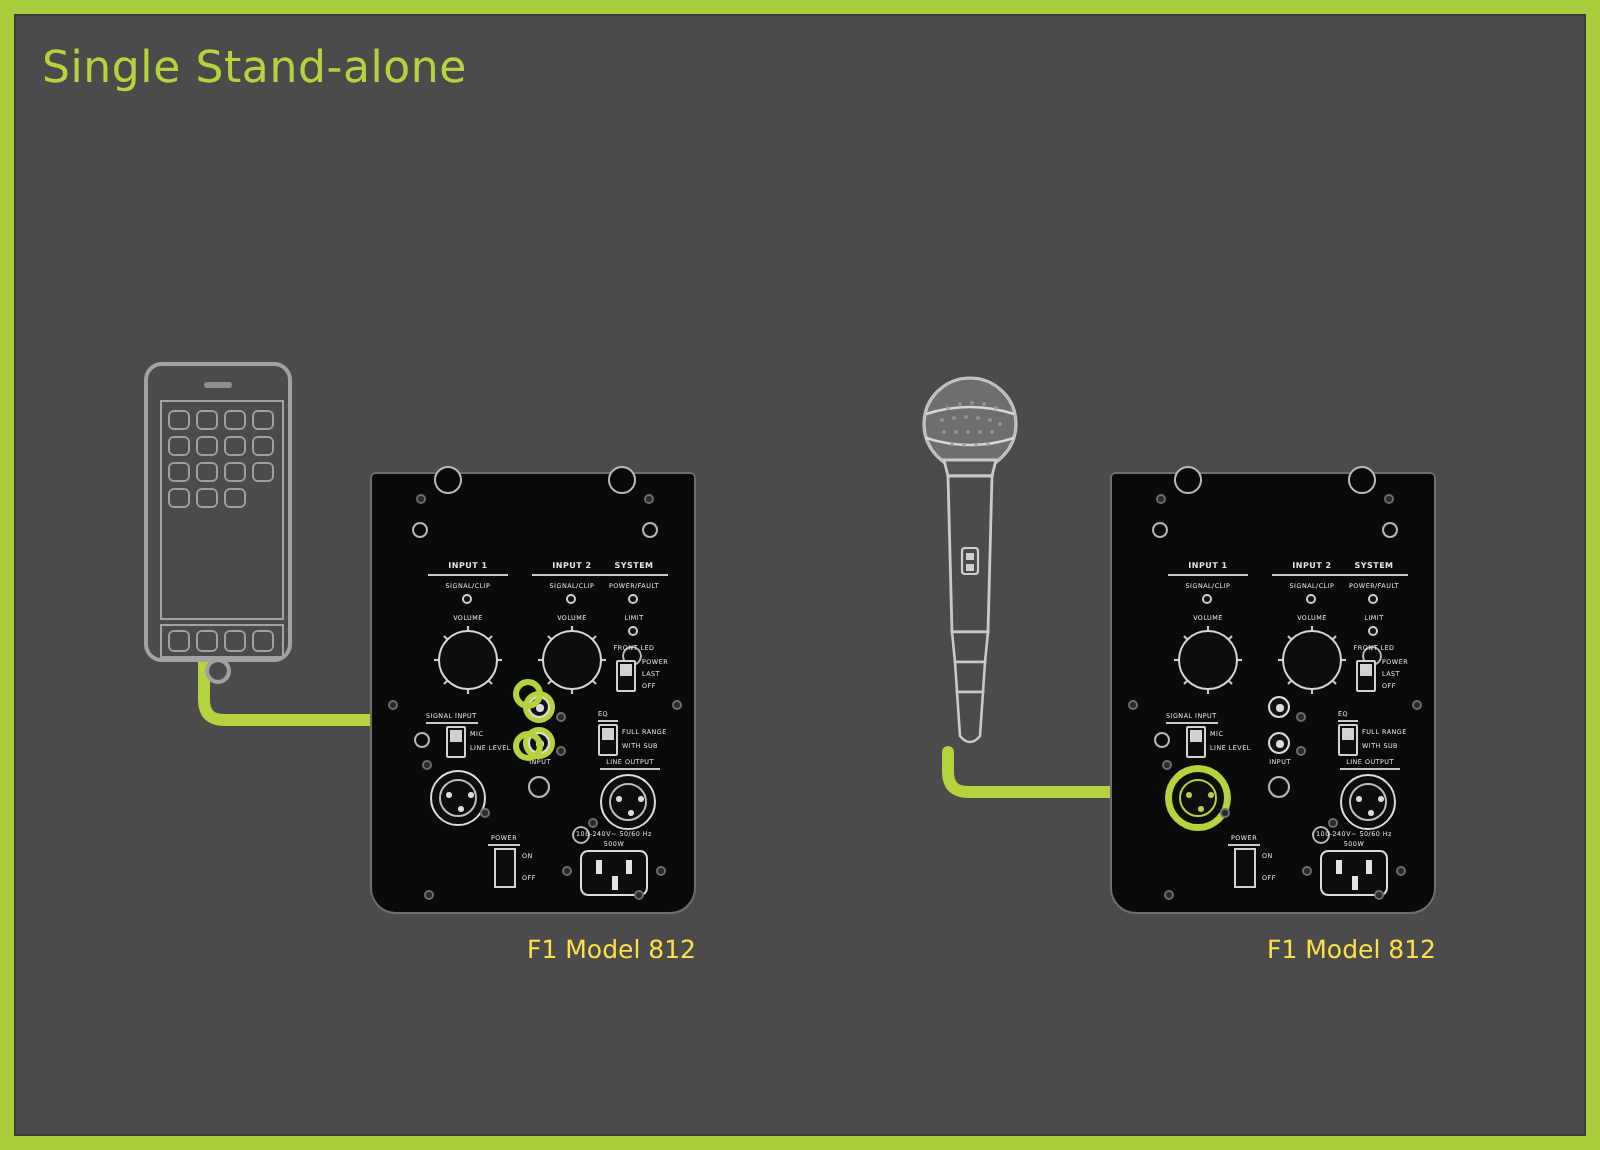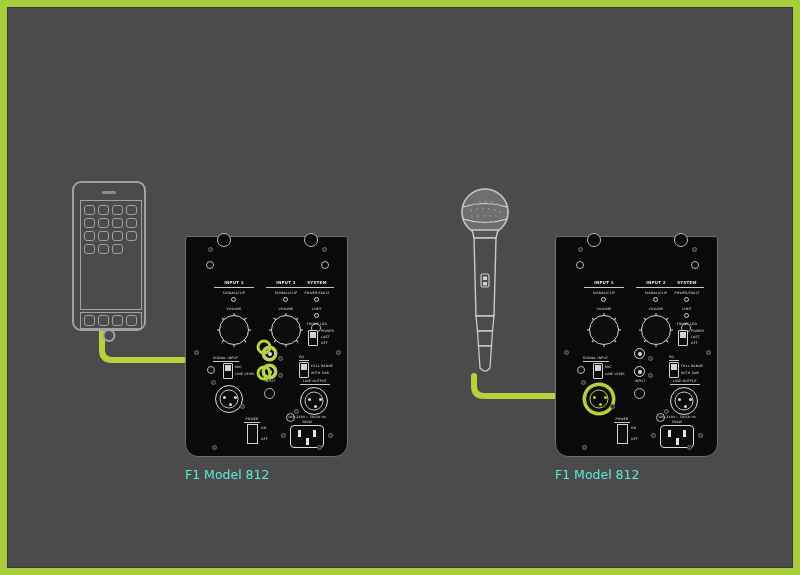--- a/index.html
+++ b/index.html
@@ -89,23 +89,23 @@
     background: #0a0a0a;
     border: 1px solid #6e6e6e;
     border-radius: 3px 3px 13px 13px;
   }
   .cab-left  { left: 177px; top: 228px; }
   .cab-right { left: 547px; top: 228px; }
 
   .caption {
     position: absolute;
     width: 163px;
-    text-align: left;
+    text-align: right;
     font-size: 12.5px;
-    color: #5eead4;
+    color: #fde047;
     font-family: "DejaVu Sans", sans-serif;
     top: 459px;
   }
   .cap-left  { left: 177px; }
   .cap-right { left: 547px; }
 
   .panel { position: absolute; left: 0; top: 0; width: 100%; height: 100%; }
 
   
   .lbl {
@@ -210,20 +210,21 @@
   .hl { box-shadow: 0 0 0 2.5px #b5d33d; }
 
   svg { display: block; overflow: visible; }
 </style>
 </head>
 <body>
 
 <div id="page">
   <div id="inner">
 
+    <div id="title">Single Stand-alone</div>
 
     <svg class="abs" style="left:0;top:0;width:786px;height:561px;pointer-events:none;">
 
       <path d="M94,316 L94,342 Q94,352 104,352 L228,352" fill="none" stroke="#b5d33d" stroke-width="6" stroke-linecap="round"></path>
       <path d="M228,352 Q244,352 248,344 L252,339" fill="none" stroke="#b5d33d" stroke-width="6" stroke-linecap="round"></path>
       <path d="M228,352 Q244,352 248,360 L252,365" fill="none" stroke="#b5d33d" stroke-width="6" stroke-linecap="round"></path>
 
       <path d="M466,368 L466,378 Q466,388 476,388 L575,388" fill="none" stroke="#b5d33d" stroke-width="6" stroke-linecap="round"></path>
     </svg>
 

